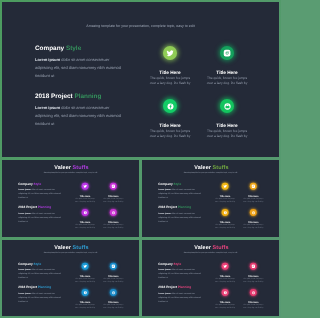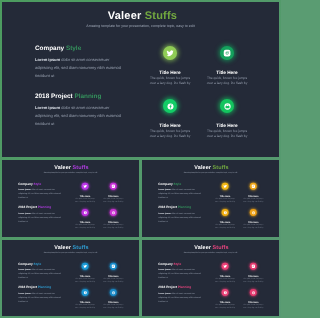--- a/index.html
+++ b/index.html
@@ -35,21 +35,20 @@
   .thumb{position:absolute;width:137px;height:76.5px;}
   .thumb .slide-inner{transform:translateY(1px) scale(0.4946);}
   #t1{left:0;top:0}#t2{left:140px;top:0}#t3{left:0;top:79.5px}#t4{left:140px;top:79.5px}
 </style>
 </head>
 <body>
 
 <div id="stage">
   <div class="slide" id="hero">
       <div class="slide-inner">
-        <div class="s-title">Valeer <span class="accent" style="color:#72a840">Stuffs</span></div>
         <div class="s-sub">Amazing template for your presentation, complete topic, easy to edit</div>
         <div class="blk" style="top:43px">
           <div class="blk-h">Company <span class="accent" style="color:#34915c">Style</span></div>
           <div class="blk-p"><b>Lorem ipsum</b> dolor sit amet consectetuer adipiscing elit, sed diam nonummy nibh euismod tincidunt ut</div>
         </div>
         <div class="blk" style="top:91px">
           <div class="blk-h">2018 Project <span class="accent" style="color:#34915c">Planning</span></div>
           <div class="blk-p"><b>Lorem ipsum</b> dolor sit amet consectetuer adipiscing elit, sed diam nonummy nibh euismod tincidunt ut</div>
         </div>
         <div class="card" style="left:140px;top:44px">

